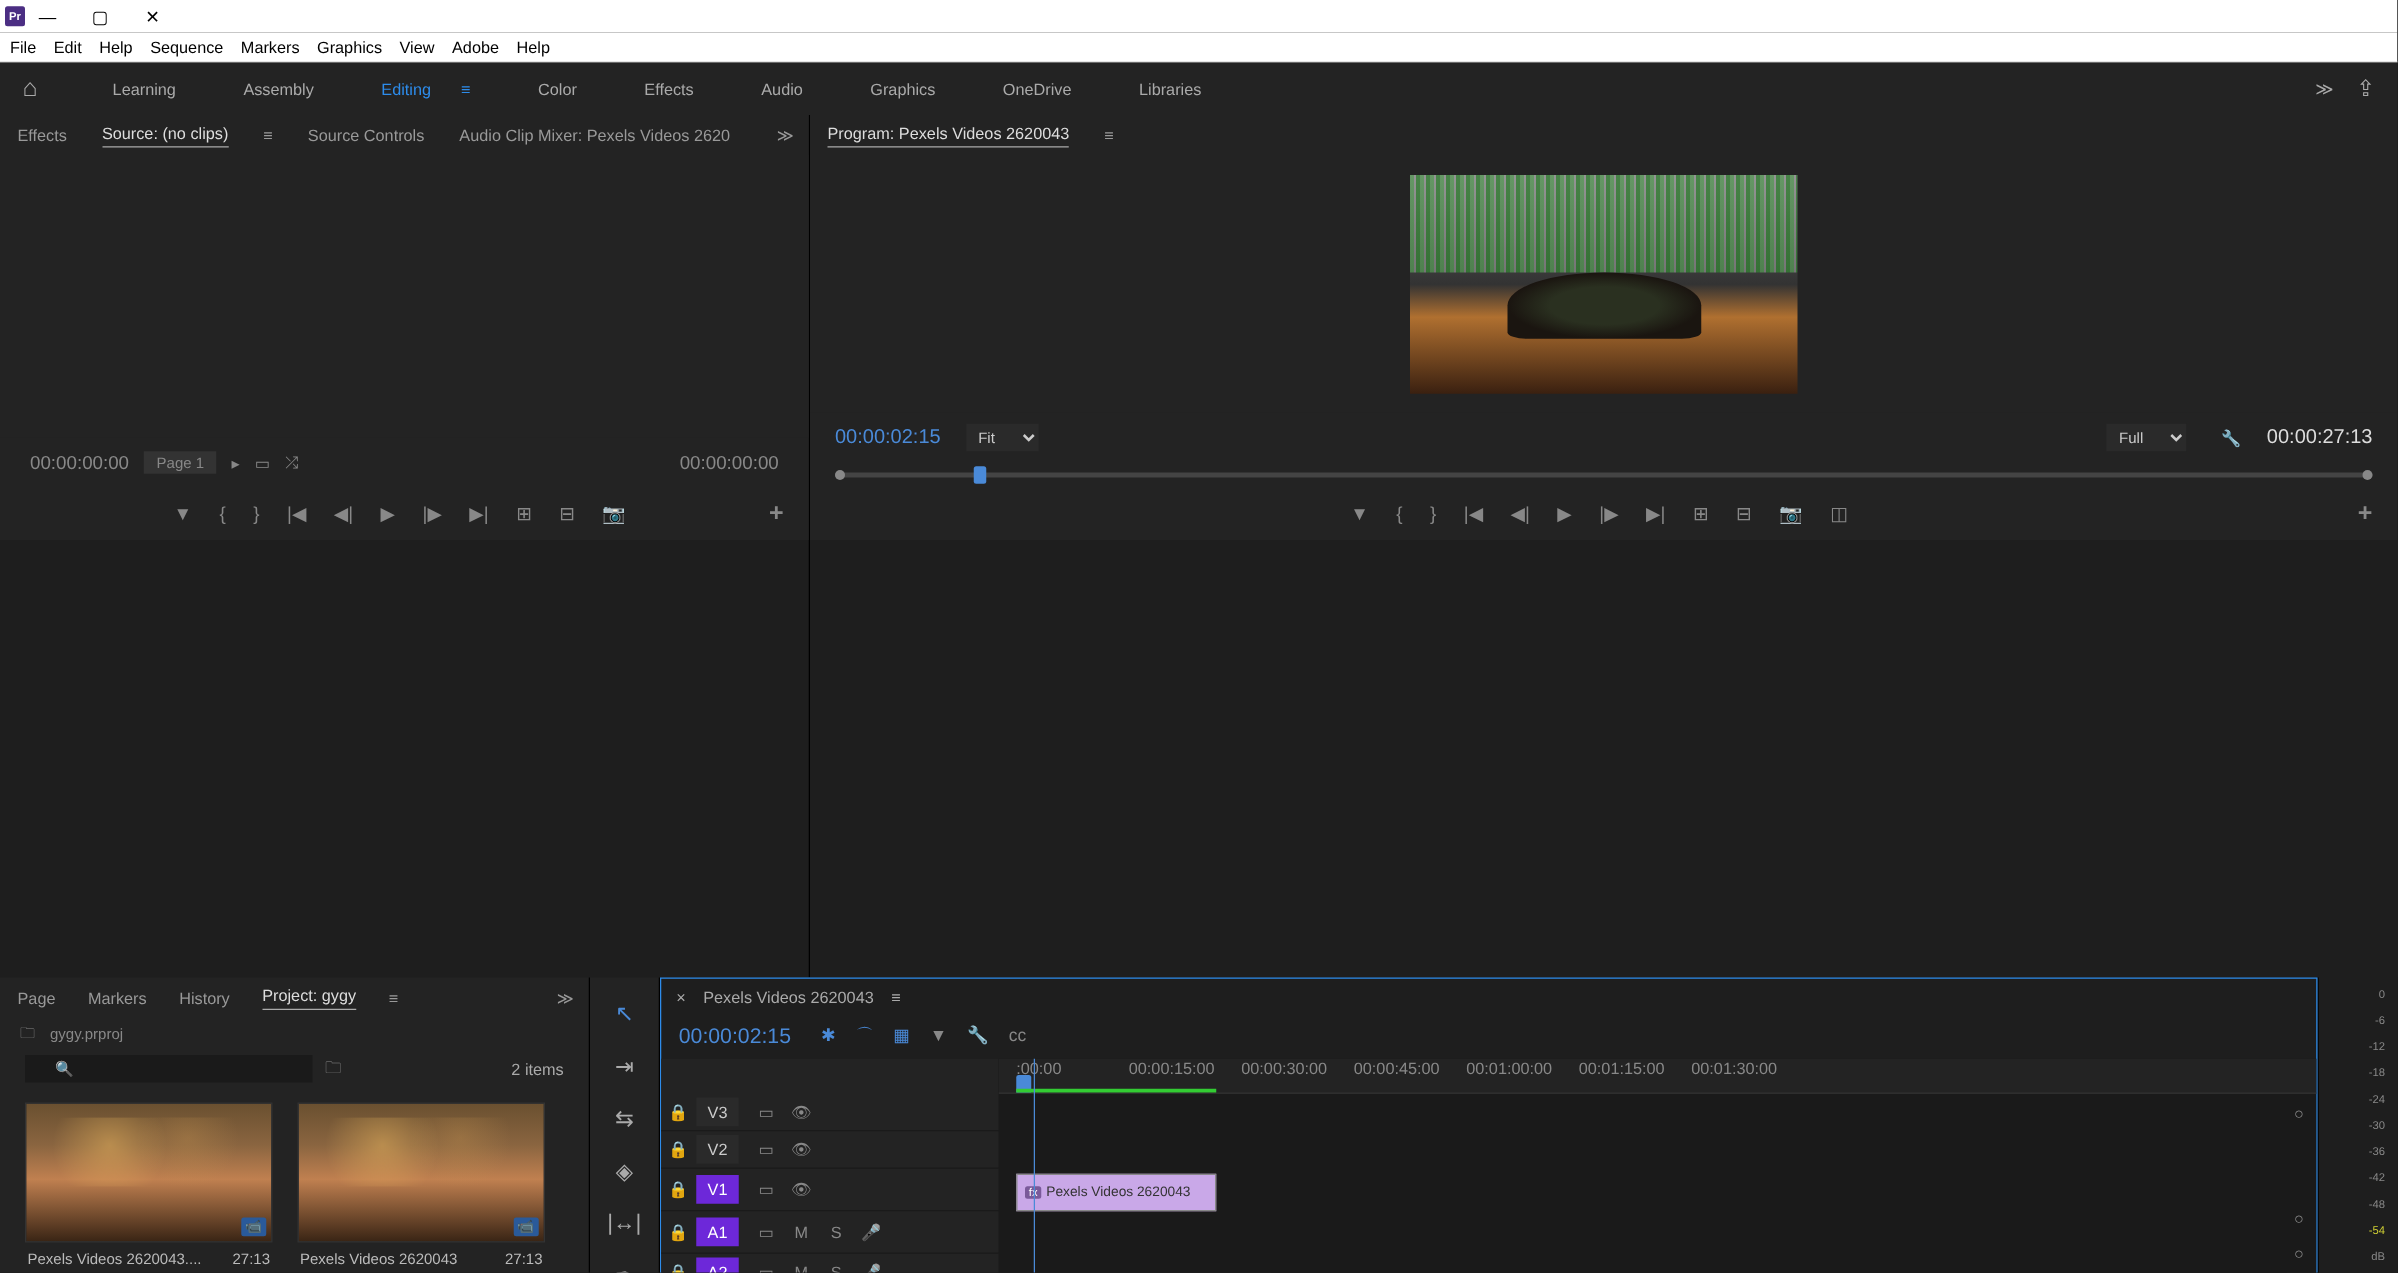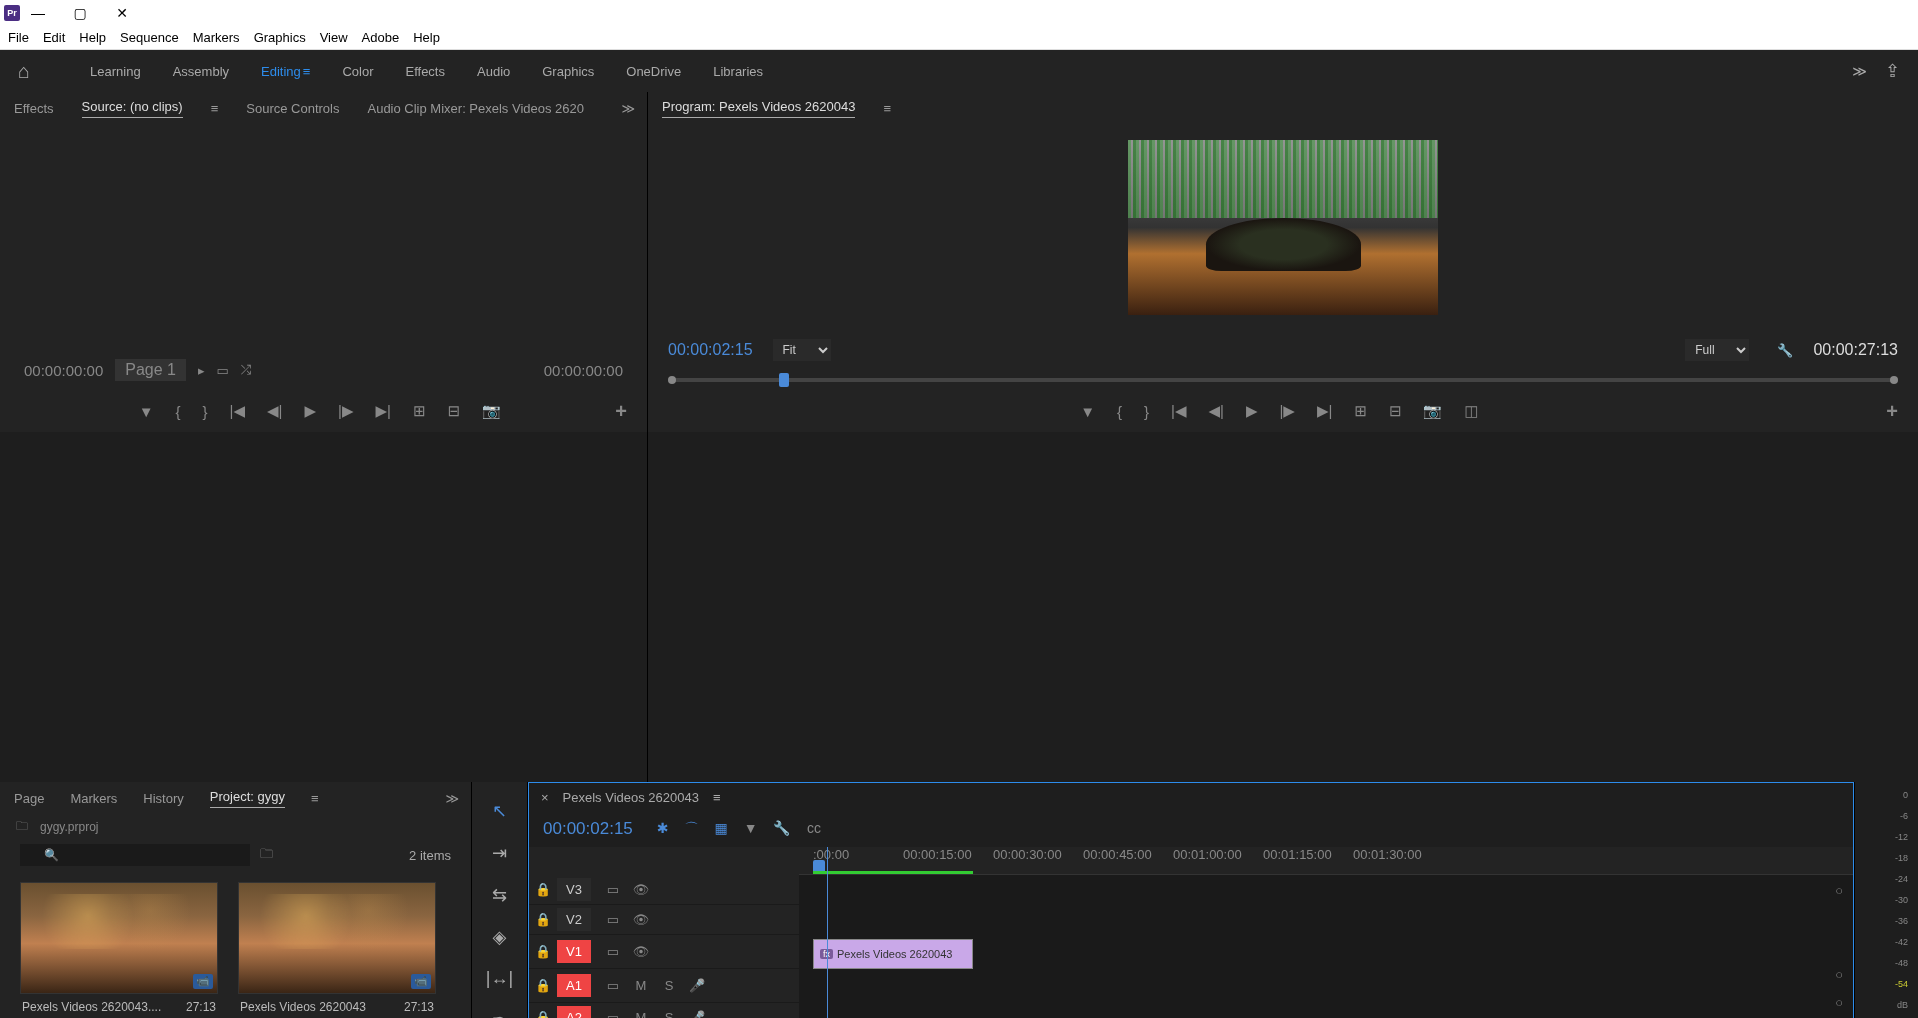--- a/index.html
+++ b/index.html
@@ -6,21 +6,21 @@
 body{background:#1e1e1e;color:#ccc;width:1918px;height:1018px;overflow:hidden;font-size:13px}
 .titlebar{height:26px;background:#fff;color:#000;display:flex;align-items:center;padding:0 4px}
 .titlebar .app-icon{width:16px;height:16px;background:#4b2e83;color:#fff;font-size:9px;font-weight:bold;display:flex;align-items:center;justify-content:center;margin-right:6px;border-radius:2px}
 .titlebar .title{flex:1;font-size:13px}
 .titlebar .win-btns{display:flex;gap:18px;margin-right:8px}
 .titlebar .win-btns span{width:24px;text-align:center;cursor:pointer;font-size:14px}
 .menubar{height:24px;background:#fff;color:#000;display:flex;align-items:center;padding:0 8px;gap:14px;font-size:13px;border-bottom:1px solid #ddd}
 .menubar span{cursor:pointer}
 .workspace-bar{height:42px;background:#232323;display:flex;align-items:center;padding:0 18px}
 .workspace-bar .home{font-size:20px;color:#aaa;margin-right:60px;cursor:pointer}
-.workspace-bar .ws-tabs{display:flex;gap:32px;flex:1;color:#aaa}
+.workspace-bar .ws-tabs{display:flex;gap:54px;flex:1;color:#aaa}
 .workspace-bar .ws-tabs span{cursor:pointer}
 .workspace-bar .ws-tabs .active{color:#2d8ceb}
 .workspace-bar .ws-tabs .chev{color:#2d8ceb;margin-left:-30px}
 .workspace-bar .right{color:#aaa;display:flex;gap:20px;align-items:center}
 .workspace-bar .right .overflow{font-size:14px;letter-spacing:-2px}
 .workspace-bar .right .share{font-size:18px}
 .main-area{display:flex;height:690px}
 .left-col{width:648px;display:flex;flex-direction:column;border-right:1px solid #000}
 .right-col{flex:1;display:flex;flex-direction:column}
 
@@ -28,21 +28,21 @@
 .source-panel{height:340px;background:#232323;display:flex;flex-direction:column}
 .panel-tabs{height:32px;display:flex;align-items:center;padding:0 14px;gap:28px;color:#999;position:relative}
 .panel-tabs span{cursor:pointer;font-size:13px}
 .panel-tabs .active{color:#ddd;border-bottom:1px solid #aaa;padding-bottom:3px}
 .panel-tabs .menu{cursor:pointer}
 .panel-tabs .overflow{position:absolute;right:14px;letter-spacing:-2px;cursor:pointer}
 .source-body{flex:1;background:#232323}
 .source-controls{height:40px;display:flex;align-items:center;padding:0 24px;color:#888;gap:12px}
 .source-controls .tc{color:#4a8ad8;font-size:15px}
 .source-controls .tc2{color:#888;font-size:15px;margin-left:auto}
-.source-controls .page{background:#333;padding:2px 10px;font-size:16px}
+.source-controls .page{background:#333;padding:2px 10px;font-size:12px}
 .transport{height:42px;display:flex;align-items:center;justify-content:center;gap:22px;color:#888;padding:0 20px}
 .transport span{cursor:pointer;font-size:15px}
 .transport .plus{margin-left:auto;font-size:20px;font-weight:bold}
 
 
 .program-panel{height:340px;background:#232323;display:flex;flex-direction:column}
 .program-panel .panel-tabs{padding-left:14px}
 .preview-area{flex:1;display:flex;align-items:center;justify-content:center;background:#232323}
 .preview-img{width:310px;height:175px;position:relative;background:linear-gradient(to bottom,#666 0%,#333 50%,#b07030 65%,#3a2010 100%);overflow:hidden}
 .preview-img::before{content:"";position:absolute;top:0;left:0;right:0;height:45%;background:repeating-linear-gradient(90deg,rgba(100,200,100,.5) 0 3px,rgba(255,255,255,.3) 3px 5px,rgba(50,150,50,.6) 5px 8px)}
@@ -96,21 +96,21 @@
 .tl-right{flex:1;position:relative;background:#1a1a1a}
 .ruler{height:28px;background:#232323;display:flex;align-items:flex-end;padding:0 8px;position:relative;border-bottom:1px solid #333}
 .ruler .tick{position:absolute;font-size:13px;color:#888;bottom:12px}
 .ruler .playhead{position:absolute;left:14px;bottom:0;width:12px;height:14px;background:#4a8ad8;border-radius:2px 2px 0 0}
 .ruler .bar{position:absolute;bottom:0;left:14px;width:160px;height:3px;background:#3c3}
 .playhead-line{position:absolute;left:284px;top:0;bottom:28px;width:1px;background:#4a8ad8;z-index:5}
 .track{height:30px;display:flex;align-items:center;border-bottom:1px solid #1a1a1a}
 .track.tall{height:34px}
 .track .lock{width:28px;text-align:center;color:#888;cursor:pointer}
 .track .name{width:34px;background:#2a2a2a;text-align:center;padding:4px 0;margin-right:8px}
-.track .name.sel{background:#ef4444;color:#fff}
+.track .name.sel{background:#6d28d9;color:#fff}
 .track .btn{width:24px;text-align:center;color:#888;cursor:pointer;margin:0 2px}
 .clip{position:absolute;left:14px;top:92px;width:160px;height:30px;background:#c9a8e8;border:1px solid #888;font-size:11px;color:#333;padding:2px 6px;display:flex;align-items:center;gap:4px}
 .clip .fx{background:#7a5a9a;color:#fff;padding:0 3px;font-size:9px;border-radius:2px}
 
 
 .audio-meter{width:64px;background:#1e1e1e;border-left:1px solid #000;padding:8px 4px;display:flex;flex-direction:column;align-items:flex-end;font-size:9px;color:#888;gap:11px}
 .audio-meter div{width:100%;text-align:right;padding-right:6px}
 .audio-meter .peak{color:#cc3}
 </style>
 </head>

